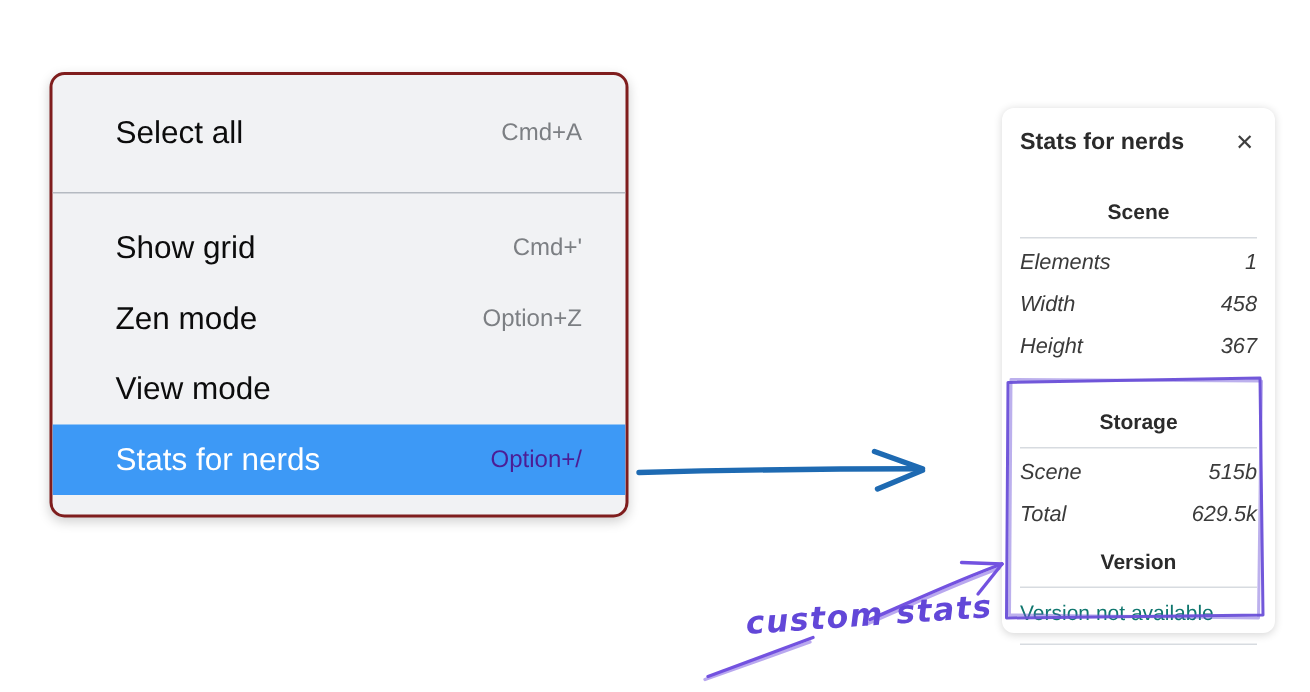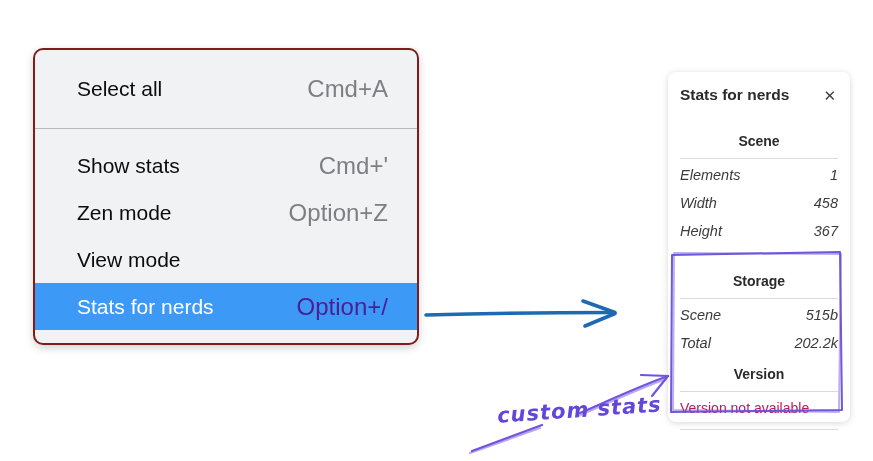--- a/index.html
+++ b/index.html
@@ -24,21 +24,21 @@
   }
   .menu-item {
     display: flex; justify-content: space-between; align-items: center;
     padding: 0 29px 0 42px;
     height: 47px;
     font-size: 21px;
     cursor: default;
   }
   .menu-item.tall { height: 78px; }
   .mi-label { color: #0c0c0c; }
-  .mi-shortcut { color: #7c7f83; font-size: 24px; }
+  .mi-shortcut { color: #7c7f83; font-size: 16px; }
   .menu-divider { height: 1px; background: #b5bac1; }
   .menu-group { padding-top: 13px; }
   .menu-item.highlighted { background: #3d99f6; }
   .menu-item.highlighted .mi-label { color: #ffffff; }
   .menu-item.highlighted .mi-shortcut { color: #4c1d95; margin-left: 36px; }
 
   
   .panel {
     position: absolute; left: 668px; top: 72px;
     width: 182px; height: 350px;
@@ -66,21 +66,21 @@
   .sec-storage { margin-top: 26px; }
   .sec-version { margin-top: 7px; }
   .sec-rule {
     border: 0; border-top: 1px solid #d7dbe0;
     margin: 7px 0 2px;
   }
   .prow {
     display: flex; justify-content: space-between; align-items: center;
     height: 28px; font-size: 14.5px; color: #3b3b3b; font-style: italic;
   }
-  .pnote { height: 28px; line-height: 28px; font-size: 14px; color: #be185d; }
+  .pnote { height: 28px; line-height: 28px; font-size: 14px; color: #0f766e; }
 
   
   .overlay { position: absolute; pointer-events: none; }
   .annotation-label {
     position: absolute; left: 497px; top: 398px;
     font-size: 21px; font-weight: bold; font-style: italic;
     letter-spacing: 1px;
     color: #6247d8;
     transform: rotate(-4deg);
     font-family: "DejaVu Sans", sans-serif;
@@ -91,21 +91,21 @@
 <body>
 
 <div class="menu">
   <div class="menu-item tall">
     <span class="mi-label">Select all</span>
     <span class="mi-shortcut">Cmd+A</span>
   </div>
   <div class="menu-divider"></div>
   <div class="menu-group">
     <div class="menu-item">
-      <span class="mi-label">Show stats</span>
+      <span class="mi-label">Show grid</span>
       <span class="mi-shortcut">Cmd+'</span>
     </div>
     <div class="menu-item">
       <span class="mi-label">Zen mode</span>
       <span class="mi-shortcut">Option+Z</span>
     </div>
     <div class="menu-item">
       <span class="mi-label">View mode</span>
     </div>
     <div class="menu-item highlighted">
@@ -145,21 +145,21 @@
   </div>
 
   <div class="sec-heading sec-storage">Storage</div>
   <hr class="sec-rule">
   <div class="prow">
     <span>Scene</span>
     <span>515b</span>
   </div>
   <div class="prow">
     <span>Total</span>
-    <span>202.2k</span>
+    <span>629.5k</span>
   </div>
 
   <div class="sec-heading sec-version">Version</div>
   <hr class="sec-rule">
   <div class="pnote">Version not available</div>
   <hr class="sec-rule">
 </div>
 
 <svg class="overlay" style="left:665px; top:246px;" width="185" height="172" viewBox="0 0 185 172">
   <g stroke="#6a4fd8" stroke-width="2" fill="none" stroke-linejoin="round" stroke-linecap="round">

